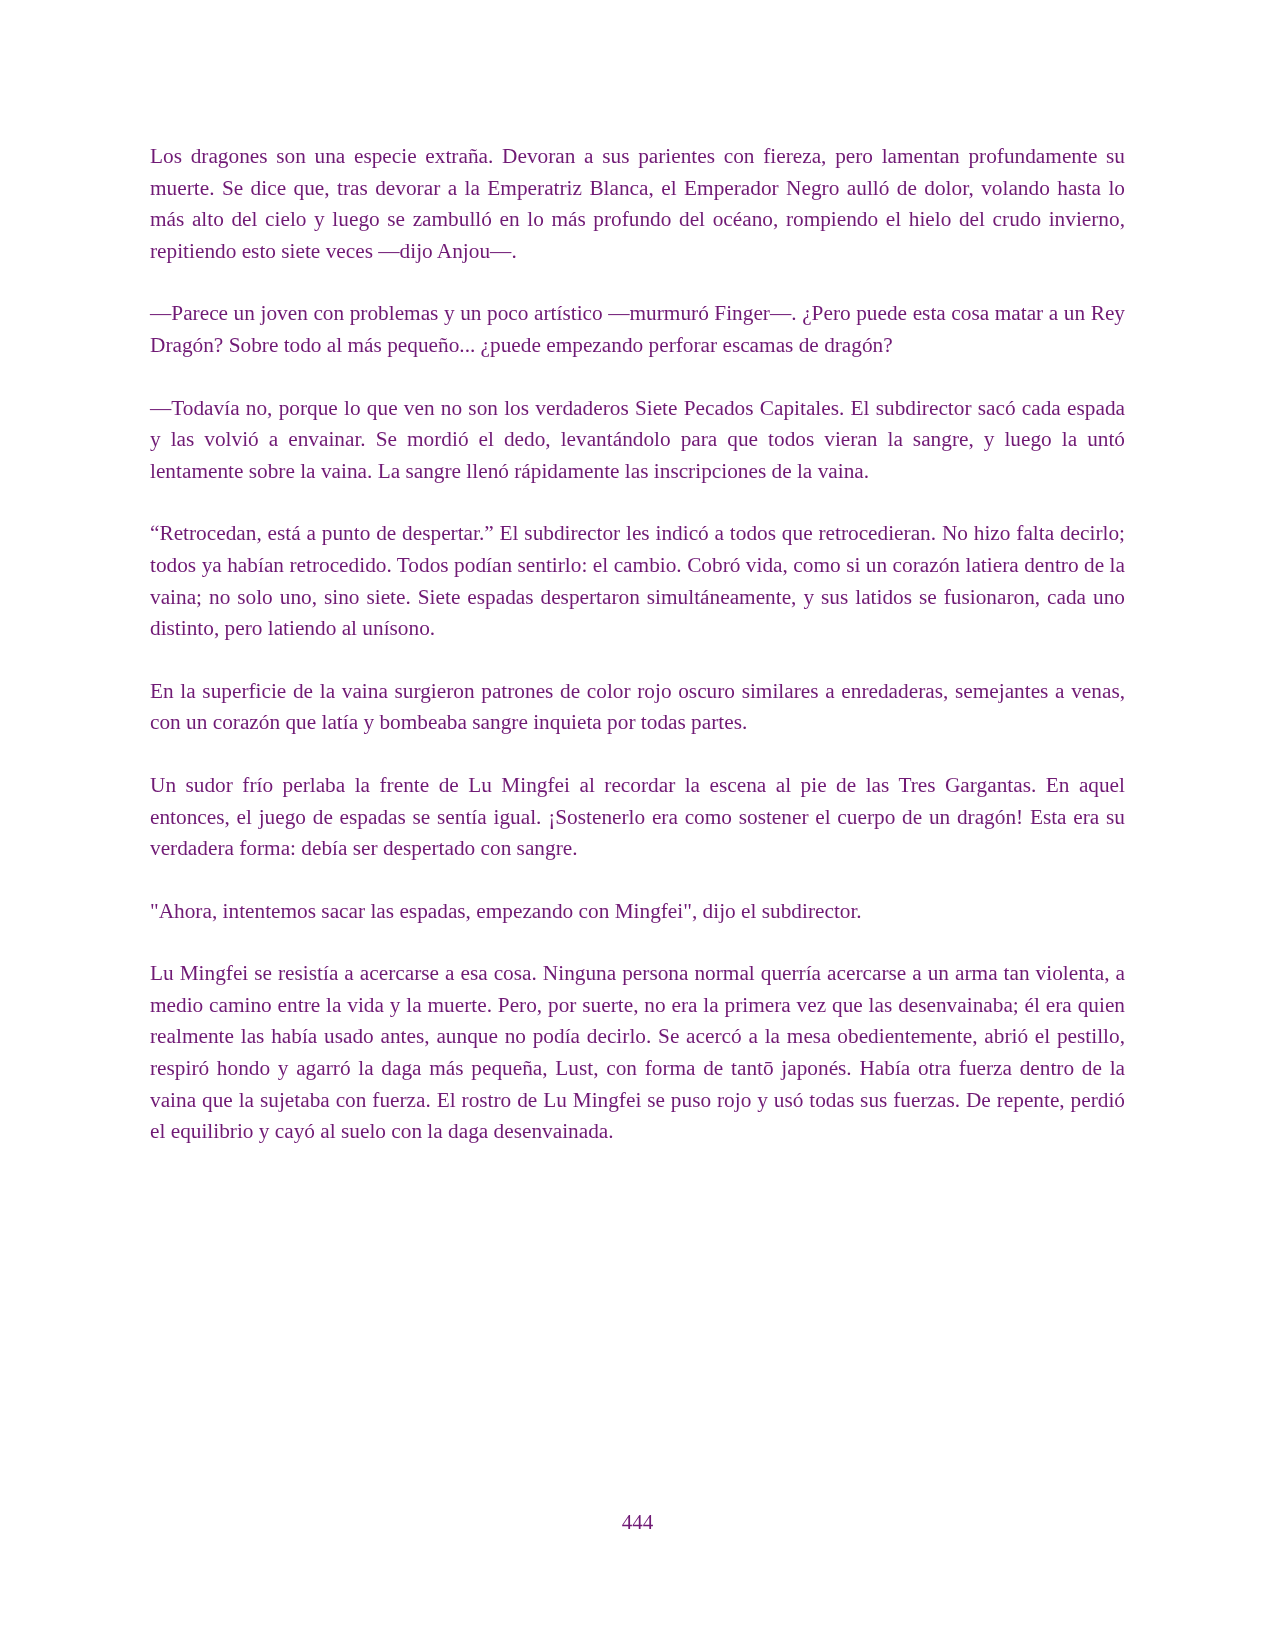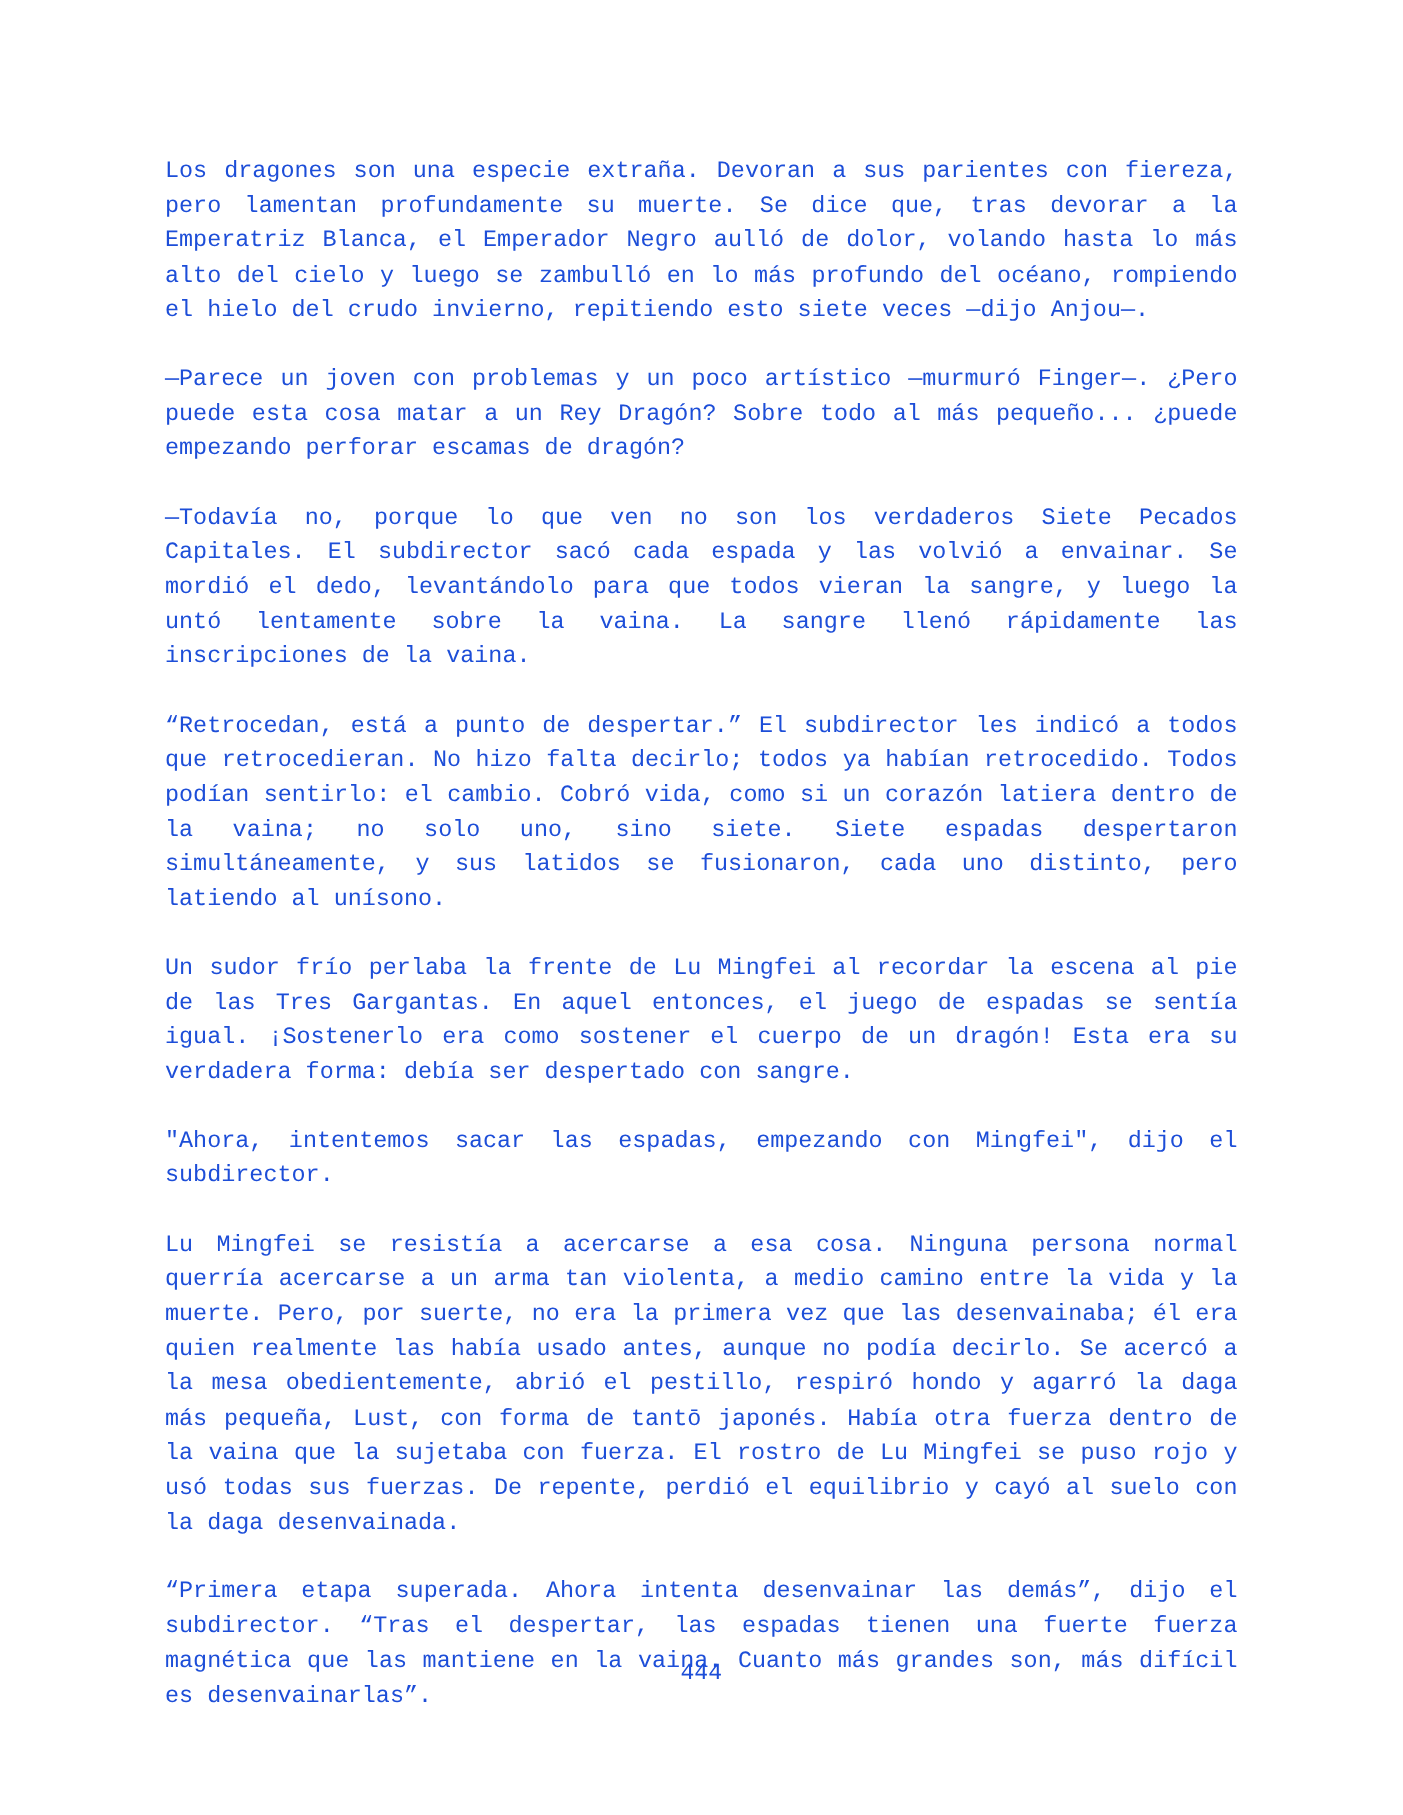--- a/index.html
+++ b/index.html
@@ -1,20 +1,20 @@
 <!DOCTYPE html>
 <html><head>
 <meta charset="utf-8">
 <style>
   html, body { margin: 0; padding: 0; background: #ffffff; }
   body { width: 1275px; height: 1650px; position: relative; overflow: hidden; }
   .page {
     position: absolute; left: 0; top: 0; width: 1275px; height: 1650px;
-    background: #ffffff; color: #1d4ed8;
-    font-family: Liberation Mono, monospace;
+    background: #ffffff; color: #701a75;
+    font-family: Liberation Serif, serif;
     border-radius: 14px;
   }
   .content {
     position: absolute; left: 150px; top: 141px; width: 975px;
   }
   .para {
     margin: 0 0 31px 0;
     font-size: 21.3px;
     line-height: 31.6px;
     text-align: justify;
@@ -26,19 +26,19 @@
 </style>
 </head>
 <body>
 
 <div class="page">
   <div class="content">
     <p class="para">Los dragones son una especie extraña. Devoran a sus parientes con fiereza, pero lamentan profundamente su muerte. Se dice que, tras devorar a la Emperatriz Blanca, el Emperador Negro aulló de dolor, volando hasta lo más alto del cielo y luego se zambulló en lo más profundo del océano, rompiendo el hielo del crudo invierno, repitiendo esto siete veces —dijo Anjou—.</p>
     <p class="para">—Parece un joven con problemas y un poco artístico —murmuró Finger—. ¿Pero puede esta cosa matar a un Rey Dragón? Sobre todo al más pequeño... ¿puede empezando perforar escamas de dragón?</p>
     <p class="para">—Todavía no, porque lo que ven no son los verdaderos Siete Pecados Capitales. El subdirector sacó cada espada y las volvió a envainar. Se mordió el dedo, levantándolo para que todos vieran la sangre, y luego la untó lentamente sobre la vaina. La sangre llenó rápidamente las inscripciones de la vaina.</p>
     <p class="para">“Retrocedan, está a punto de despertar.” El subdirector les indicó a todos que retrocedieran. No hizo falta decirlo; todos ya habían retrocedido. Todos podían sentirlo: el cambio. Cobró vida, como si un corazón latiera dentro de la vaina; no solo uno, sino siete. Siete espadas despertaron simultáneamente, y sus latidos se fusionaron, cada uno distinto, pero latiendo al unísono.</p>
+    <p class="para">En la superficie de la vaina surgieron patrones de color rojo oscuro similares a enredaderas, semejantes a venas, con un corazón que latía y bombeaba sangre inquieta por todas partes.</p>
     <p class="para">Un sudor frío perlaba la frente de Lu Mingfei al recordar la escena al pie de las Tres Gargantas. En aquel entonces, el juego de espadas se sentía igual. ¡Sostenerlo era como sostener el cuerpo de un dragón! Esta era su verdadera forma: debía ser despertado con sangre.</p>
     <p class="para">"Ahora, intentemos sacar las espadas, empezando con Mingfei", dijo el subdirector.</p>
     <p class="para">Lu Mingfei se resistía a acercarse a esa cosa. Ninguna persona normal querría acercarse a un arma tan violenta, a medio camino entre la vida y la muerte. Pero, por suerte, no era la primera vez que las desenvainaba; él era quien realmente las había usado antes, aunque no podía decirlo. Se acercó a la mesa obedientemente, abrió el pestillo, respiró hondo y agarró la daga más pequeña, Lust, con forma de tantō japonés. Había otra fuerza dentro de la vaina que la sujetaba con fuerza. El rostro de Lu Mingfei se puso rojo y usó todas sus fuerzas. De repente, perdió el equilibrio y cayó al suelo con la daga desenvainada.</p>
-    <p class="para">“Primera etapa superada. Ahora intenta desenvainar las demás”, dijo el subdirector. “Tras el despertar, las espadas tienen una fuerte fuerza magnética que las mantiene en la vaina. Cuanto más grandes son, más difícil es desenvainarlas”.</p>
   </div>
   <div class="page-number">444</div>
 </div>
 
 </body></html>

